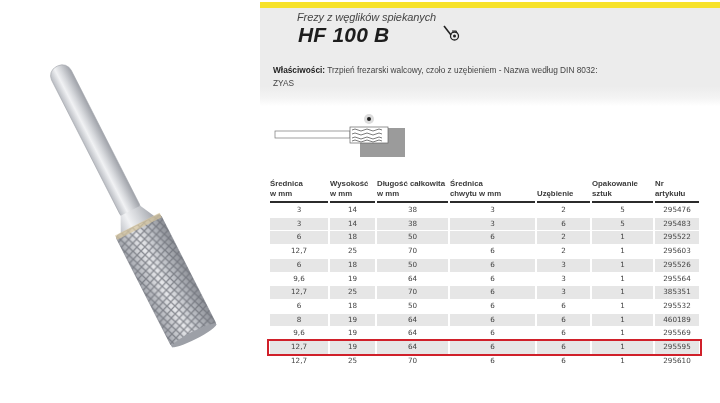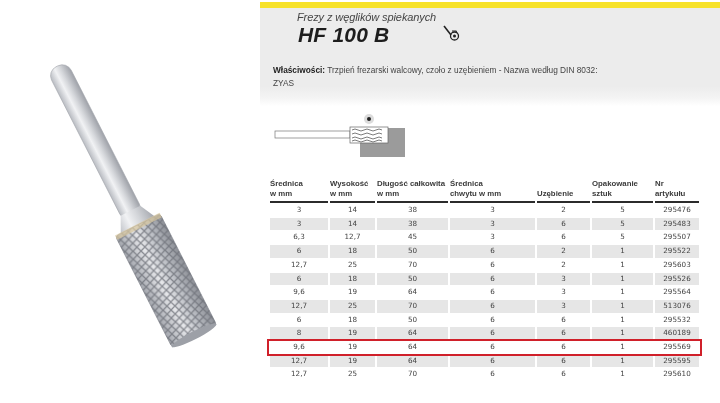--- a/index.html
+++ b/index.html
@@ -116,29 +116,20 @@
         </tr>
         <tr class="shaded">
           <td>3</td>
           <td>14</td>
           <td>38</td>
           <td>3</td>
           <td>6</td>
           <td>5</td>
           <td>295483</td>
         </tr>
-        <tr>
-          <td>6,3</td>
-          <td>12,7</td>
-          <td>45</td>
-          <td>3</td>
-          <td>6</td>
-          <td>5</td>
-          <td>295507</td>
-        </tr>
         <tr class="shaded">
           <td>6</td>
           <td>18</td>
           <td>50</td>
           <td>6</td>
           <td>2</td>
           <td>1</td>
           <td>295522</td>
         </tr>
         <tr>
@@ -168,21 +159,21 @@
           <td>1</td>
           <td>295564</td>
         </tr>
         <tr class="shaded">
           <td>12,7</td>
           <td>25</td>
           <td>70</td>
           <td>6</td>
           <td>3</td>
           <td>1</td>
-          <td>513076</td>
+          <td>385351</td>
         </tr>
         <tr>
           <td>6</td>
           <td>18</td>
           <td>50</td>
           <td>6</td>
           <td>6</td>
           <td>1</td>
           <td>295532</td>
         </tr>

